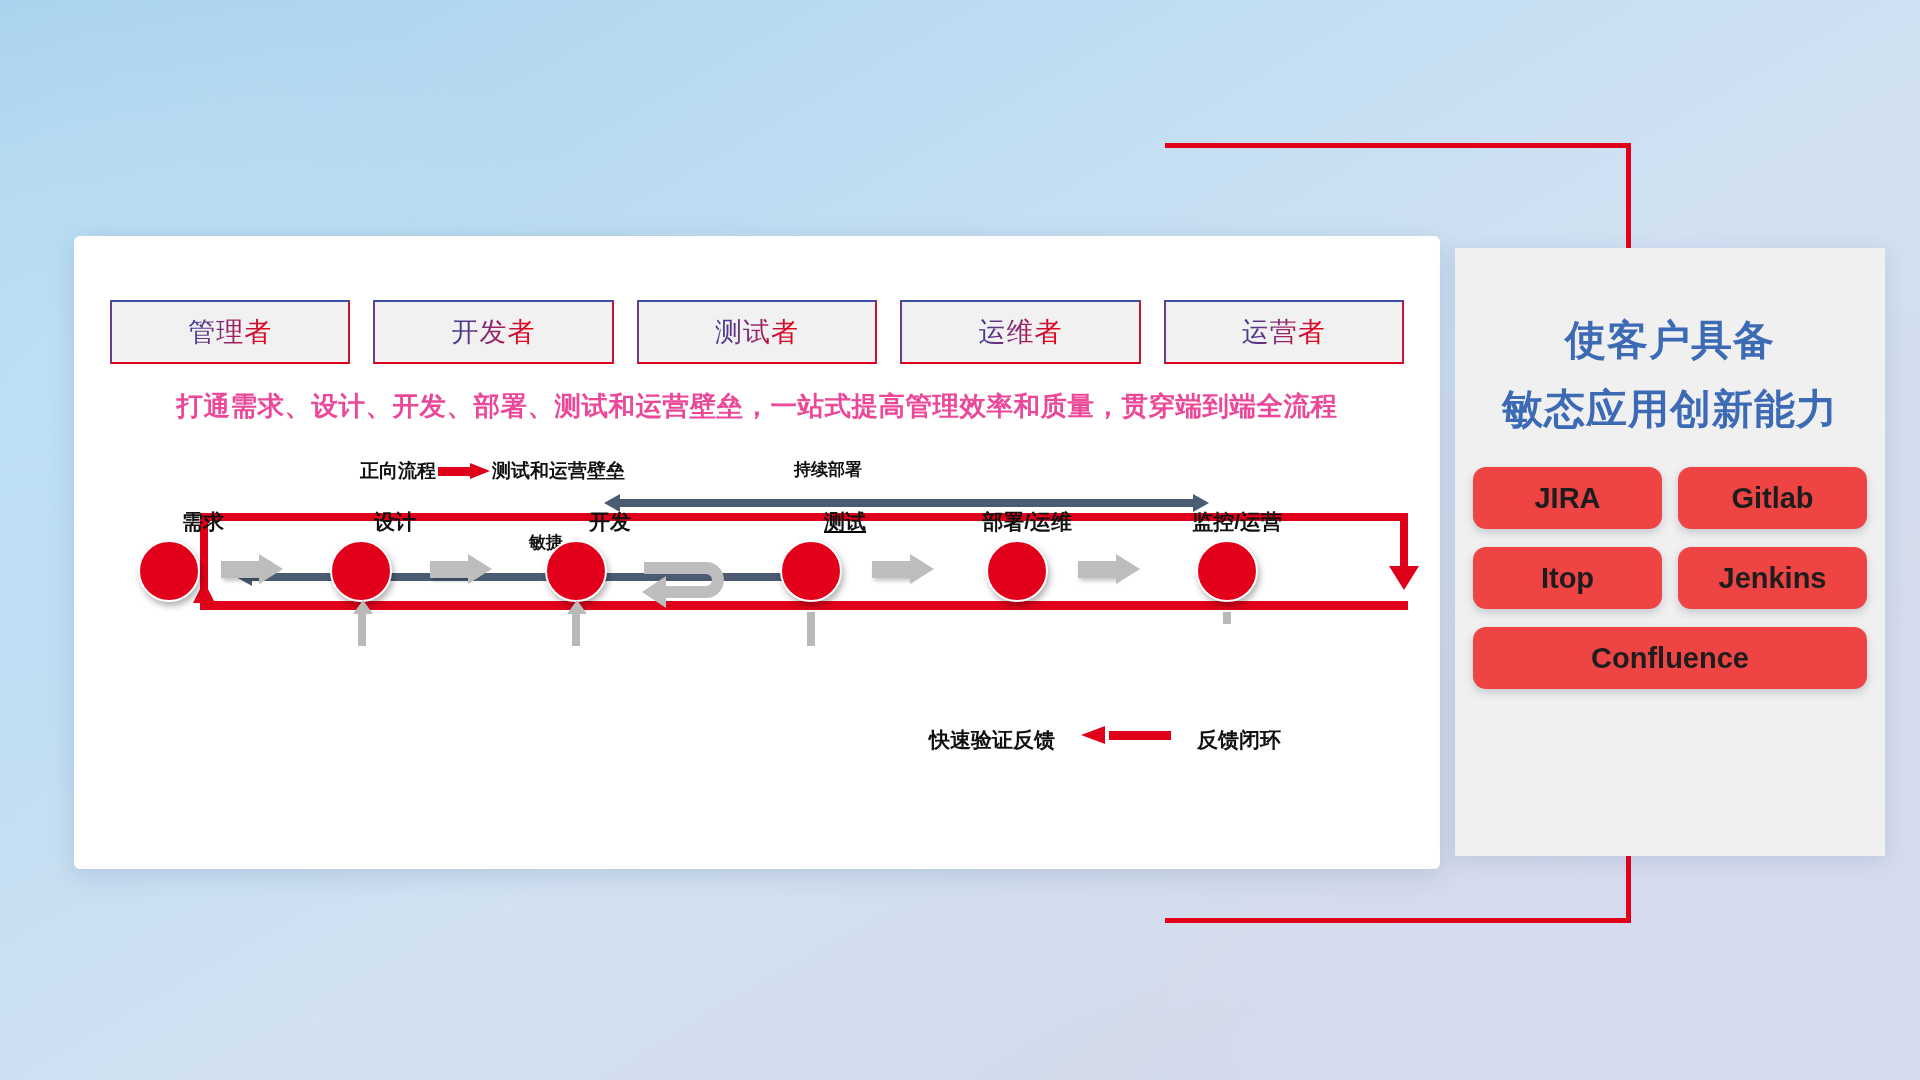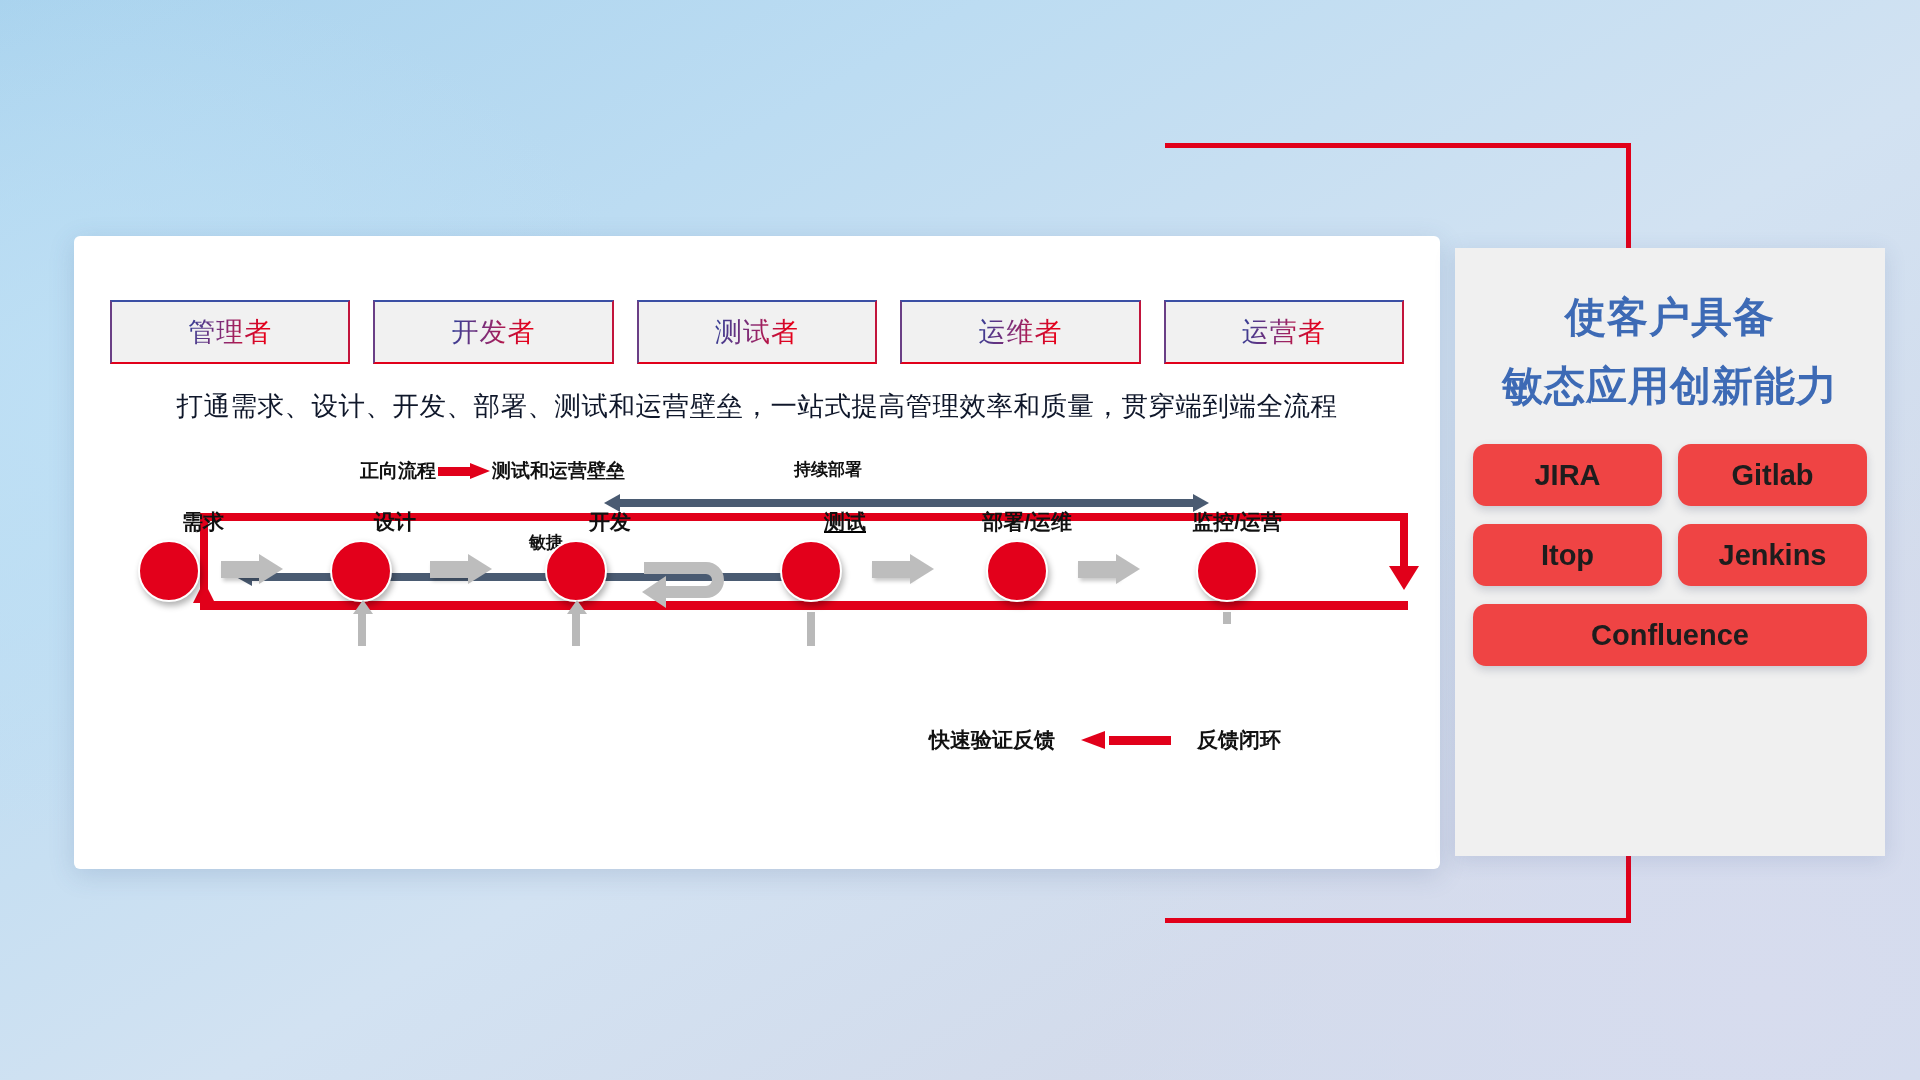--- a/index.html
+++ b/index.html
@@ -36,21 +36,21 @@
   }
   .role span{
     font-size:27px; font-weight:400; letter-spacing:1px;
     background:linear-gradient(100deg,#2f3f97 0%,#8a2a72 45%,#e3001b 85%);
     -webkit-background-clip:text; background-clip:text; color:transparent;
   }
 
   
   .desc{
     position:absolute; left:0; top:152px; width:100%; text-align:center;
-    font-size:26.5px; font-weight:normal; color:#0f172a; letter-spacing:.5px;
+    font-size:26.5px; font-weight:bold; color:#ec4899; letter-spacing:.5px;
   }
 
   
   .fwd{ position:absolute; left:286px; top:222px; display:flex; align-items:center; gap:2px; }
   .fwd .t{ font-size:19px; font-weight:bold; color:#111; }
   .arrowR{ width:52px; height:16px; position:relative; }
   .arrowR .shaft{ position:absolute; left:0; top:4px; width:34px; height:9px; background:#e1001a; }
   .arrowR .head{
     position:absolute; right:0; top:0; width:0; height:0;
     border-top:8px solid transparent; border-bottom:8px solid transparent; border-left:20px solid #e1001a;
@@ -91,34 +91,34 @@
   .gray{ position:absolute; width:62px; height:30px; }
   .gray .s{ position:absolute; left:0; top:7px; width:40px; height:17px; background:#bdbdbd;
     box-shadow:2px 3px 4px rgba(0,0,0,.22); }
   .gray .h{ position:absolute; right:0; top:0; width:0; height:0;
     border-top:15px solid transparent; border-bottom:15px solid transparent; border-left:24px solid #bdbdbd; }
   .tickhead{ position:absolute; width:0; height:0;
     border-left:10px solid transparent; border-right:10px solid transparent; border-bottom:14px solid #b9b9b9; }
   .stem{ position:absolute; width:8px; background:#b9b9b9; }
 
   
-  .fb{ position:absolute; left:855px; top:490px; display:flex; align-items:center; gap:26px; }
+  .fb{ position:absolute; left:855px; top:490px; display:flex; gap:26px; }
   .fb .t{ font-size:21px; font-weight:bold; color:#111; }
   .arrowL{ width:90px; height:18px; position:relative; }
   .arrowL .shaft{ position:absolute; right:0; top:5px; width:62px; height:9px; background:#e1001a; }
   .arrowL .head{ position:absolute; left:0; top:0; width:0; height:0;
     border-top:9px solid transparent; border-bottom:9px solid transparent; border-right:24px solid #e1001a; }
 
   
   .panel{
     position:absolute; left:1455px; top:248px; width:430px; height:608px;
     background:#f0f0f0; z-index:4; box-shadow:0 4px 20px rgba(60,90,140,.16);
   }
   .ptitle{ text-align:center; color:#3d6ab5; font-weight:bold; letter-spacing:1px; }
-  .ptitle.l1{ margin-top:42px; font-size:41px; }
+  .ptitle.l1{ margin-top:65px; font-size:41px; }
   .ptitle.l2{ margin-top:14px; font-size:41px; }
   .grid{ margin:30px 18px 0; display:flex; flex-wrap:wrap; gap:18px 16px; }
   .pill{
     background:#ef4444; border-radius:13px; height:62px; display:flex;
     align-items:center; justify-content:center; font-size:29px; font-weight:bold; color:#1d1d1d;
     box-shadow:0 4px 9px rgba(60,70,100,.22); flex:1 1 calc(50% - 8px);
   }
   .pill.wide{ flex:1 1 100%; }
 </style>
 </head>

